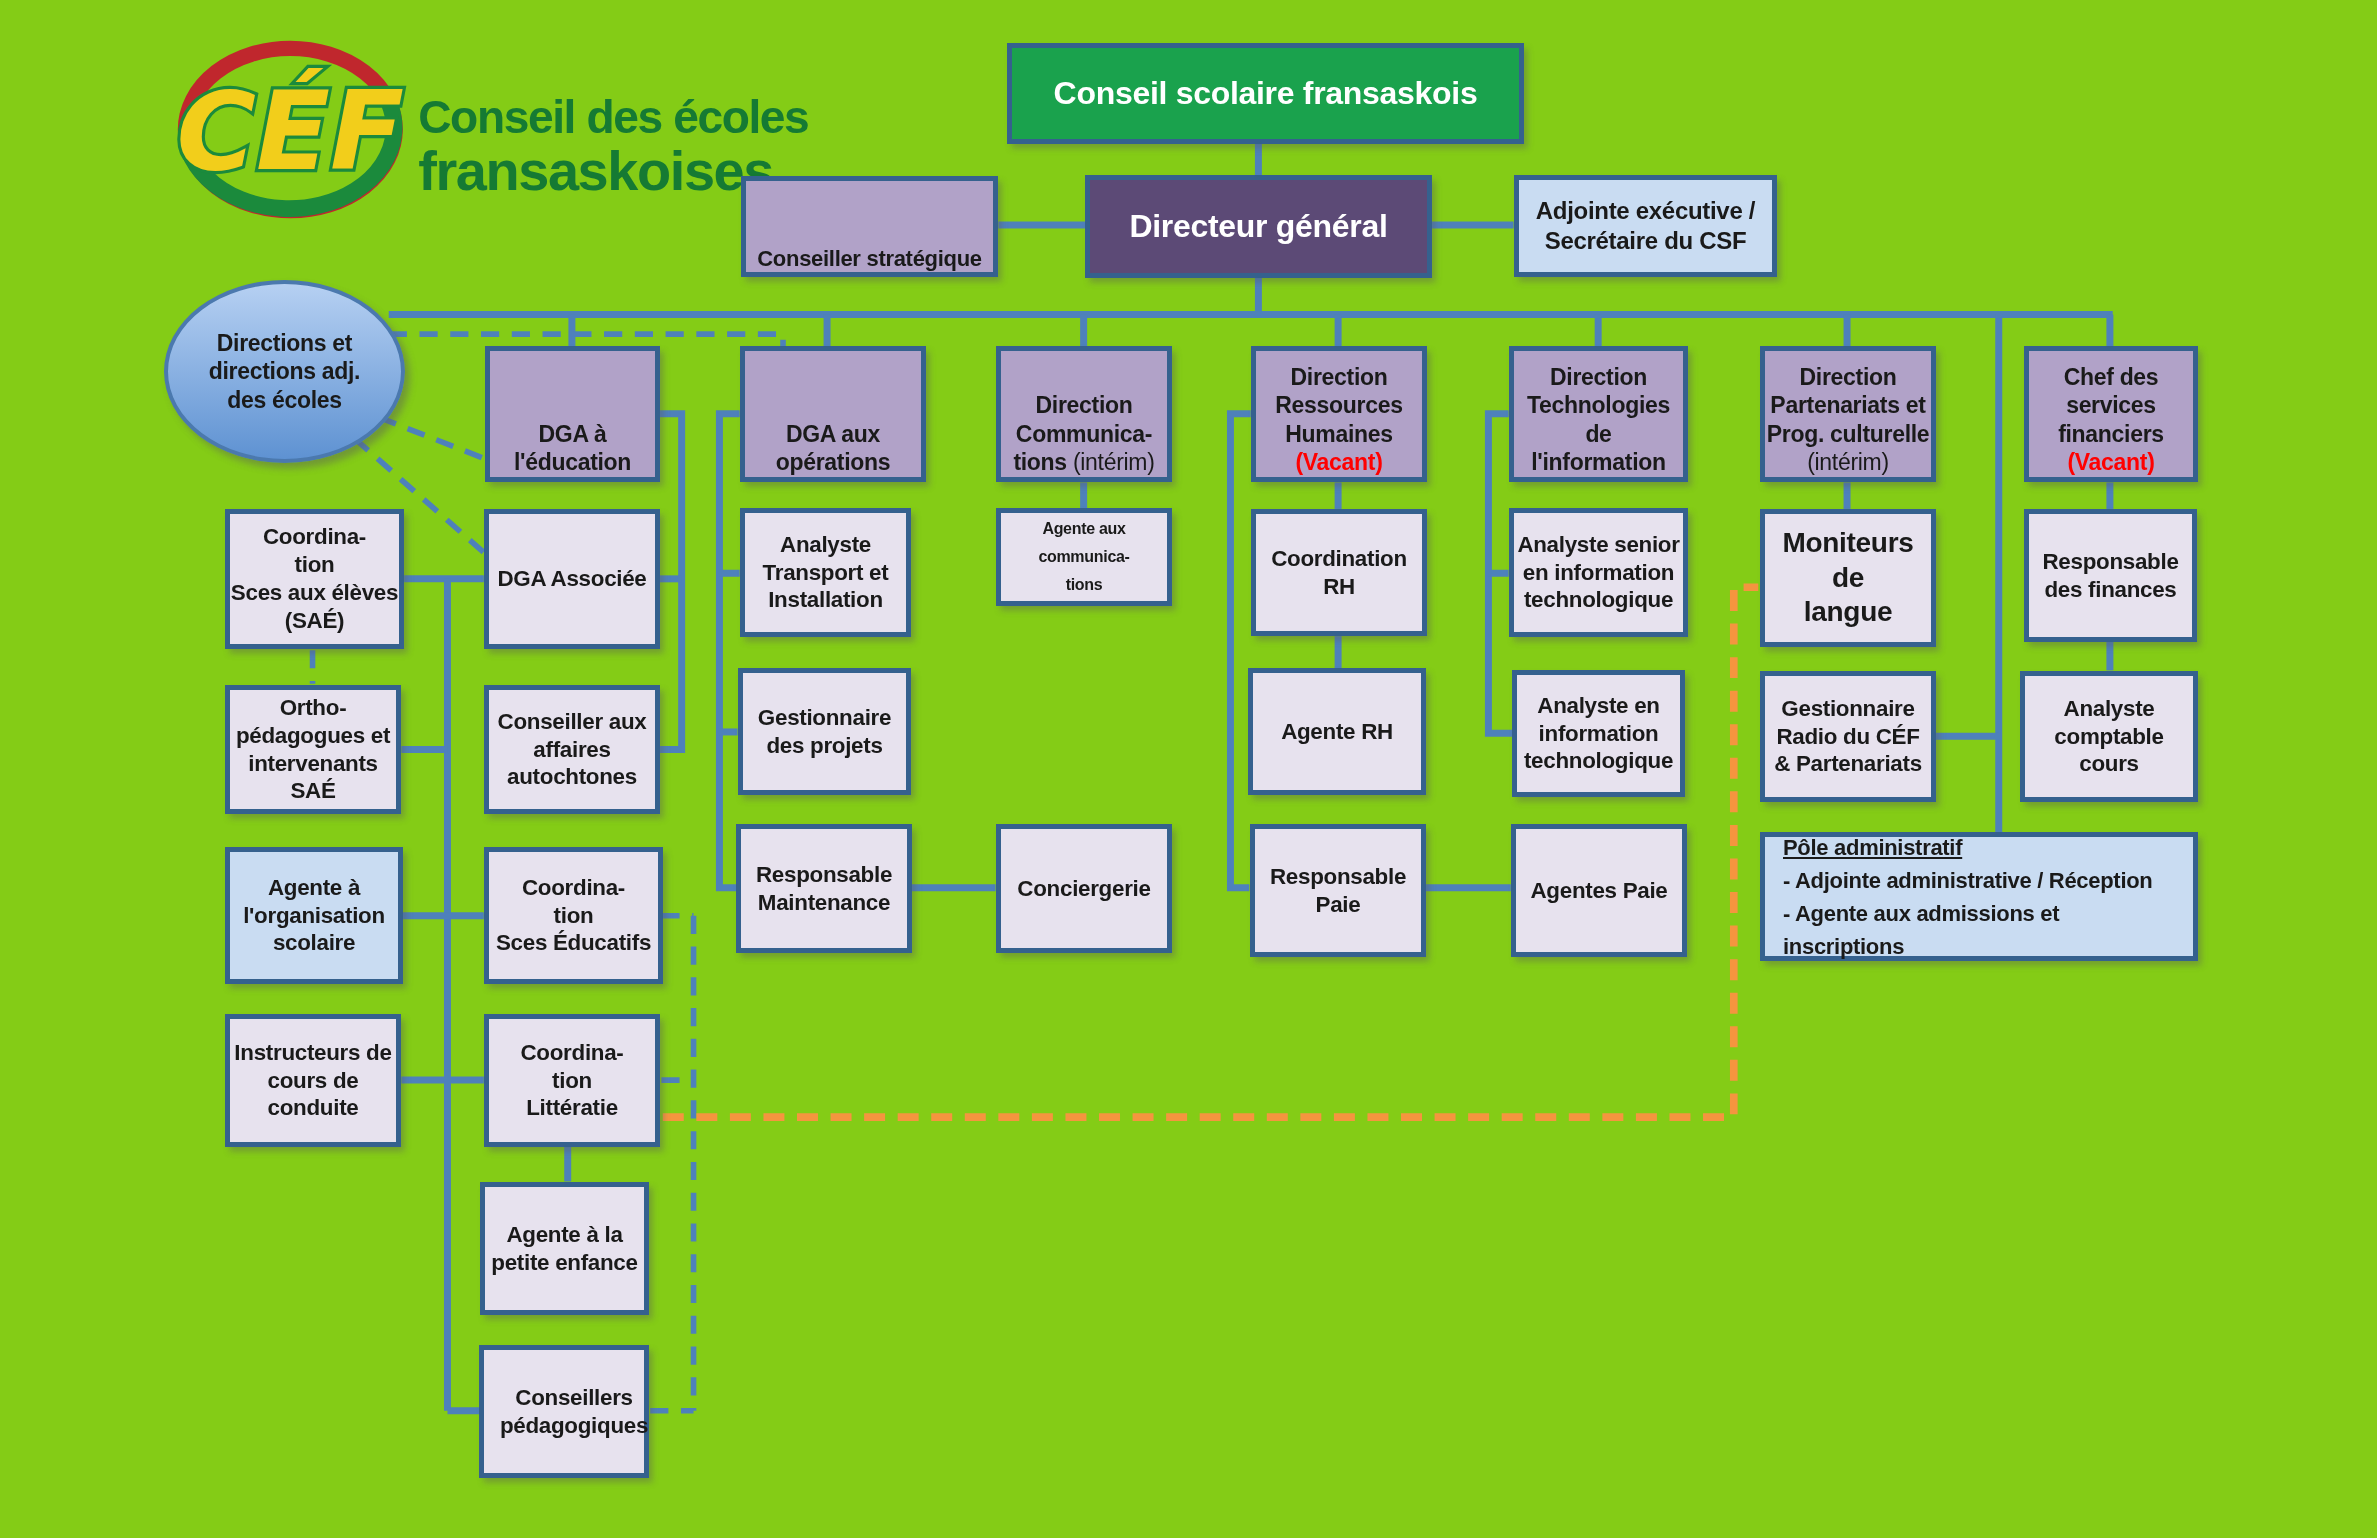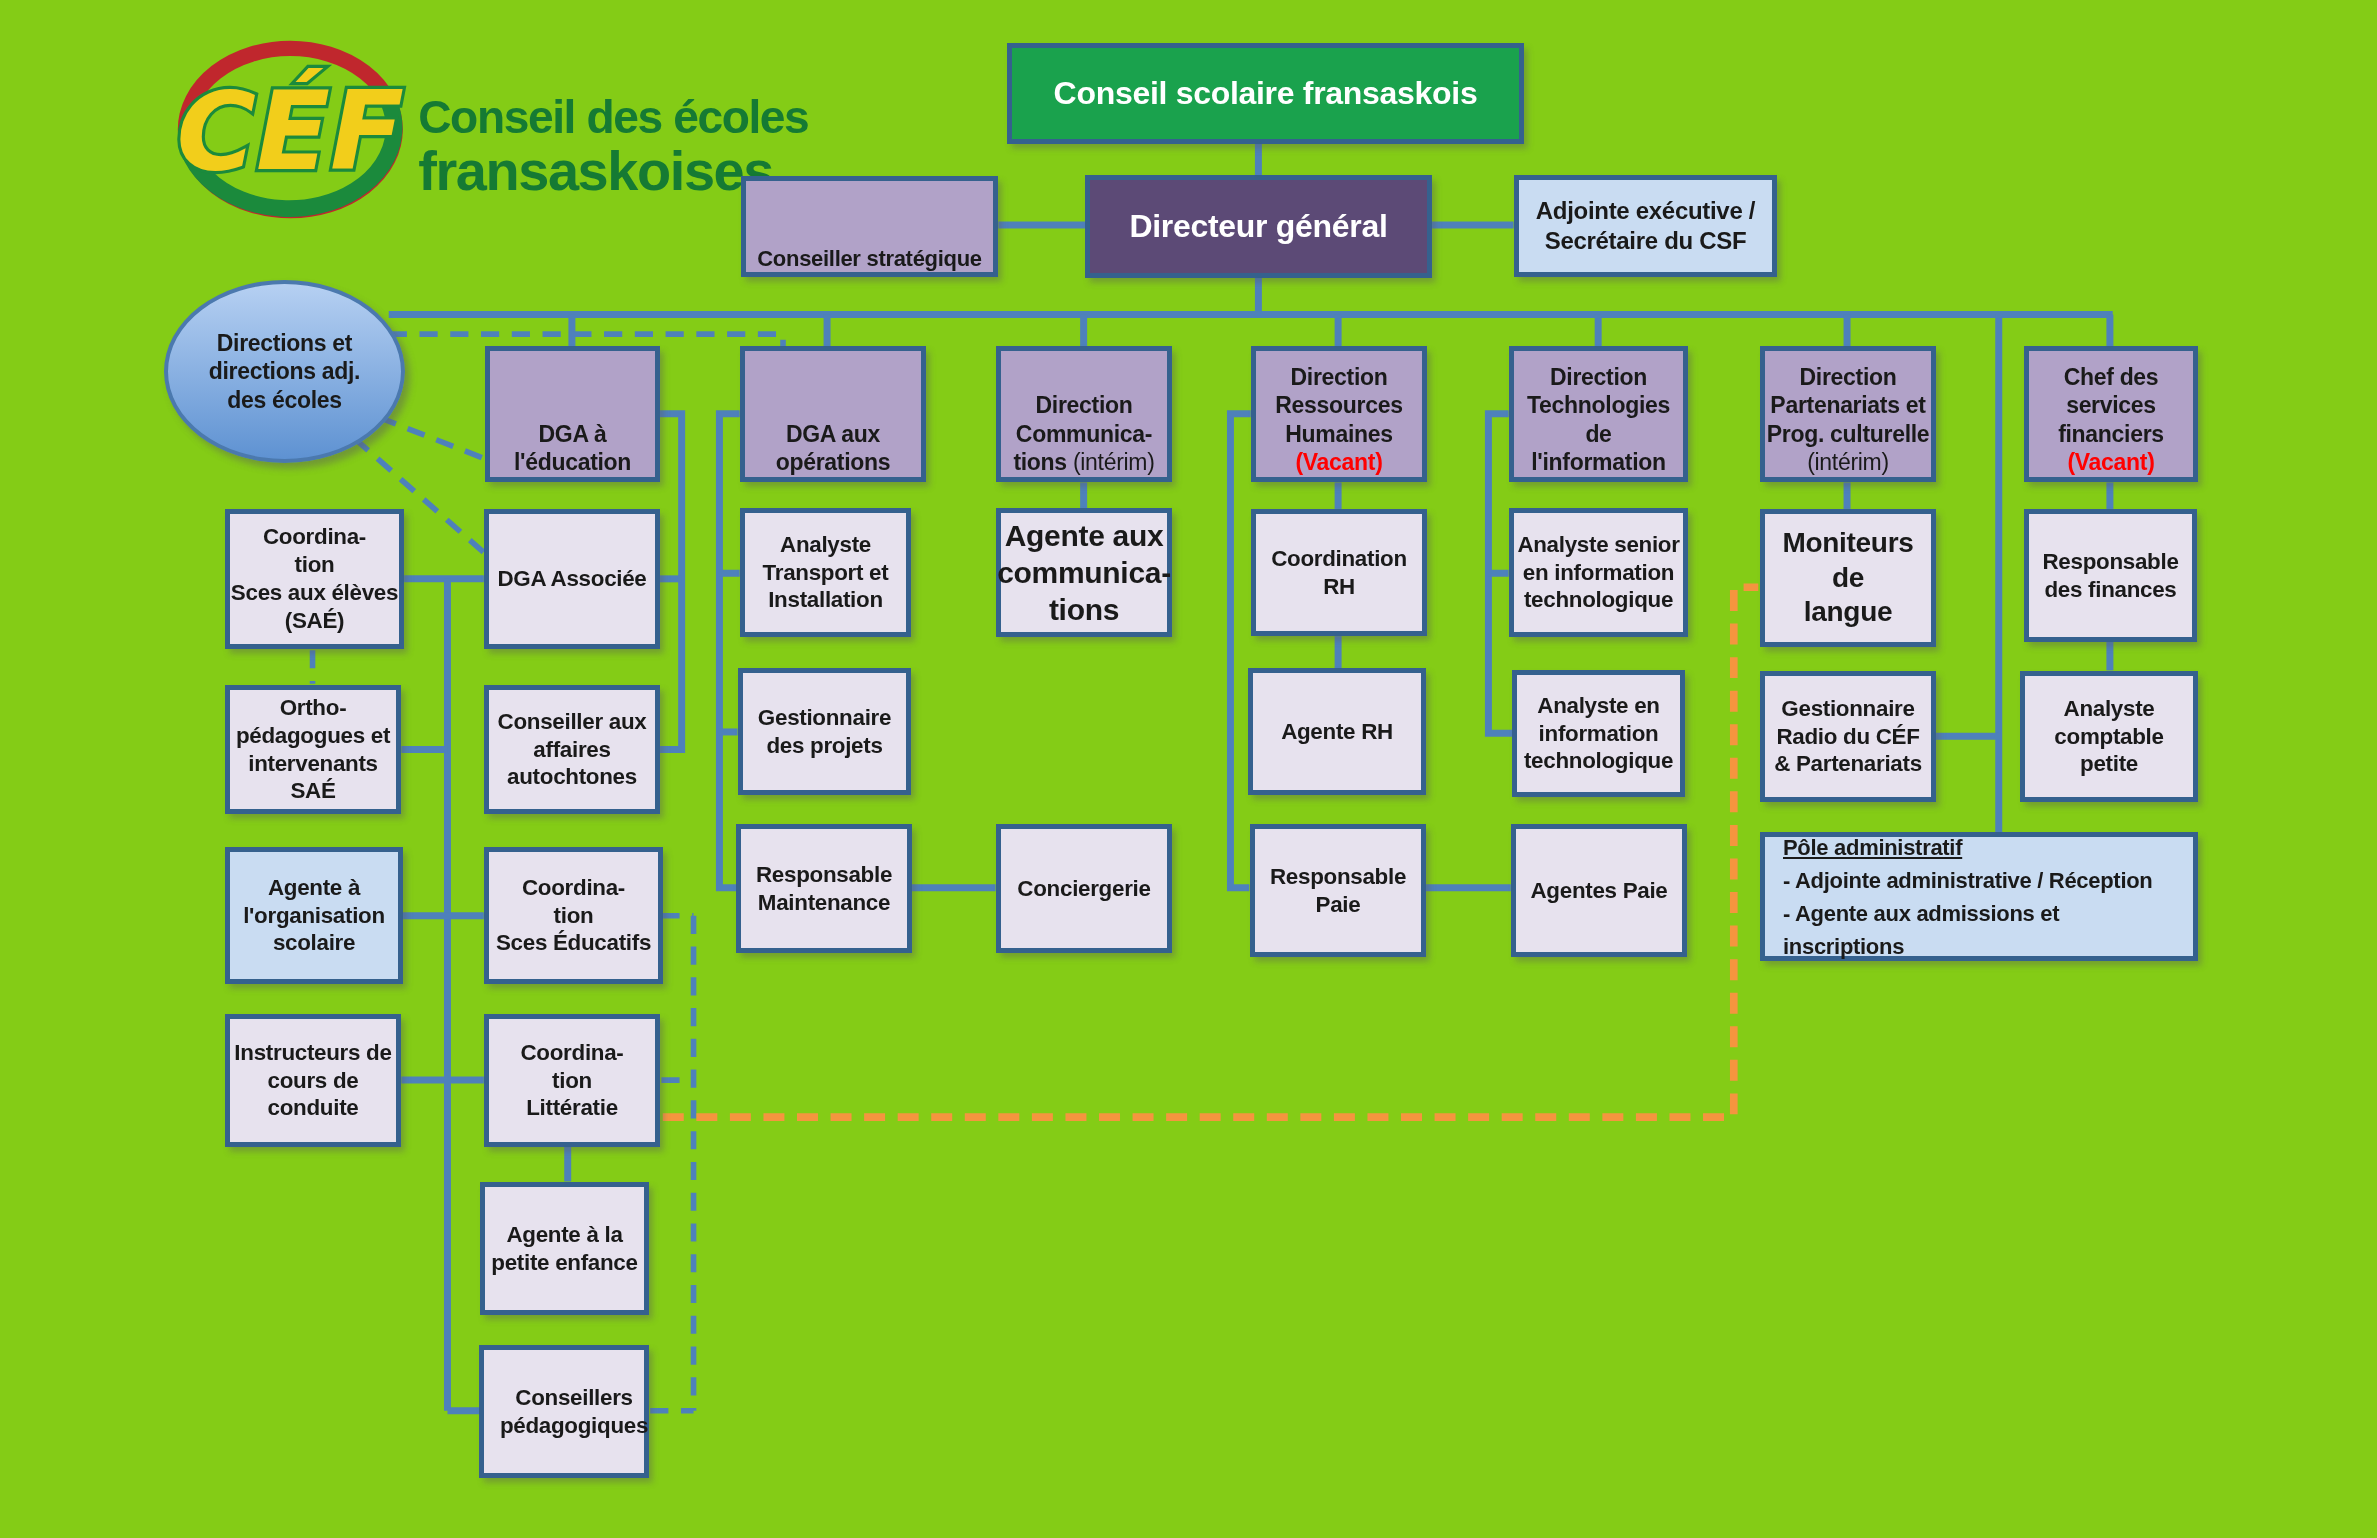--- a/index.html
+++ b/index.html
@@ -152,21 +152,21 @@
         <div><span>(SAÉ)</span></div>
       </div>
       <div class="node v-sub" style="left: 484px; top: 509px; width: 176px; height: 140px; font-size: 22.4px;">
         <div><span>DGA Associée</span></div>
       </div>
       <div class="node v-sub" style="left: 740px; top: 508px; width: 171px; height: 129px; font-size: 22.4px;">
         <div><span>Analyste</span></div>
         <div><span>Transport et</span></div>
         <div><span>Installation</span></div>
       </div>
-      <div class="node v-sub" style="left: 996px; top: 508px; width: 176px; height: 129px; font-size: 30px;">
+      <div class="node v-sub" style="left: 996px; top: 508px; width: 176px; height: 98px; font-size: 16px; gap: 8px;">
         <div><span>Agente aux</span></div>
         <div><span>communica-</span></div>
         <div><span>tions</span></div>
       </div>
       <div class="node v-sub" style="left: 1251px; top: 509px; width: 176px; height: 127px; font-size: 22.4px;">
         <div><span>Coordination</span></div>
         <div><span>RH</span></div>
       </div>
       <div class="node v-sub" style="left: 1509px; top: 508px; width: 179px; height: 129px; font-size: 22.4px;">
         <div><span>Analyste senior</span></div>
@@ -205,21 +205,21 @@
         <div><span>technologique</span></div>
       </div>
       <div class="node v-sub" style="left: 1760px; top: 671px; width: 176px; height: 131px; font-size: 22.4px;">
         <div><span>Gestionnaire</span></div>
         <div><span>Radio du CÉF</span></div>
         <div><span>&amp; Partenariats</span></div>
       </div>
       <div class="node v-sub" style="left: 2020px; top: 671px; width: 178px; height: 131px; font-size: 22.4px;">
         <div><span>Analyste</span></div>
         <div><span>comptable</span></div>
-        <div><span>petite</span></div>
+        <div><span>cours</span></div>
       </div>
       <div class="node v-blue" style="left: 225px; top: 847px; width: 178px; height: 137px; font-size: 22.4px;">
         <div><span>Agente à</span></div>
         <div><span>l'organisation</span></div>
         <div><span>scolaire</span></div>
       </div>
       <div class="node v-sub" style="left: 484px; top: 847px; width: 179px; height: 137px; font-size: 22.4px;">
         <div><span>Coordina-</span></div>
         <div><span>tion</span></div>
         <div><span>Sces Éducatifs</span></div>

